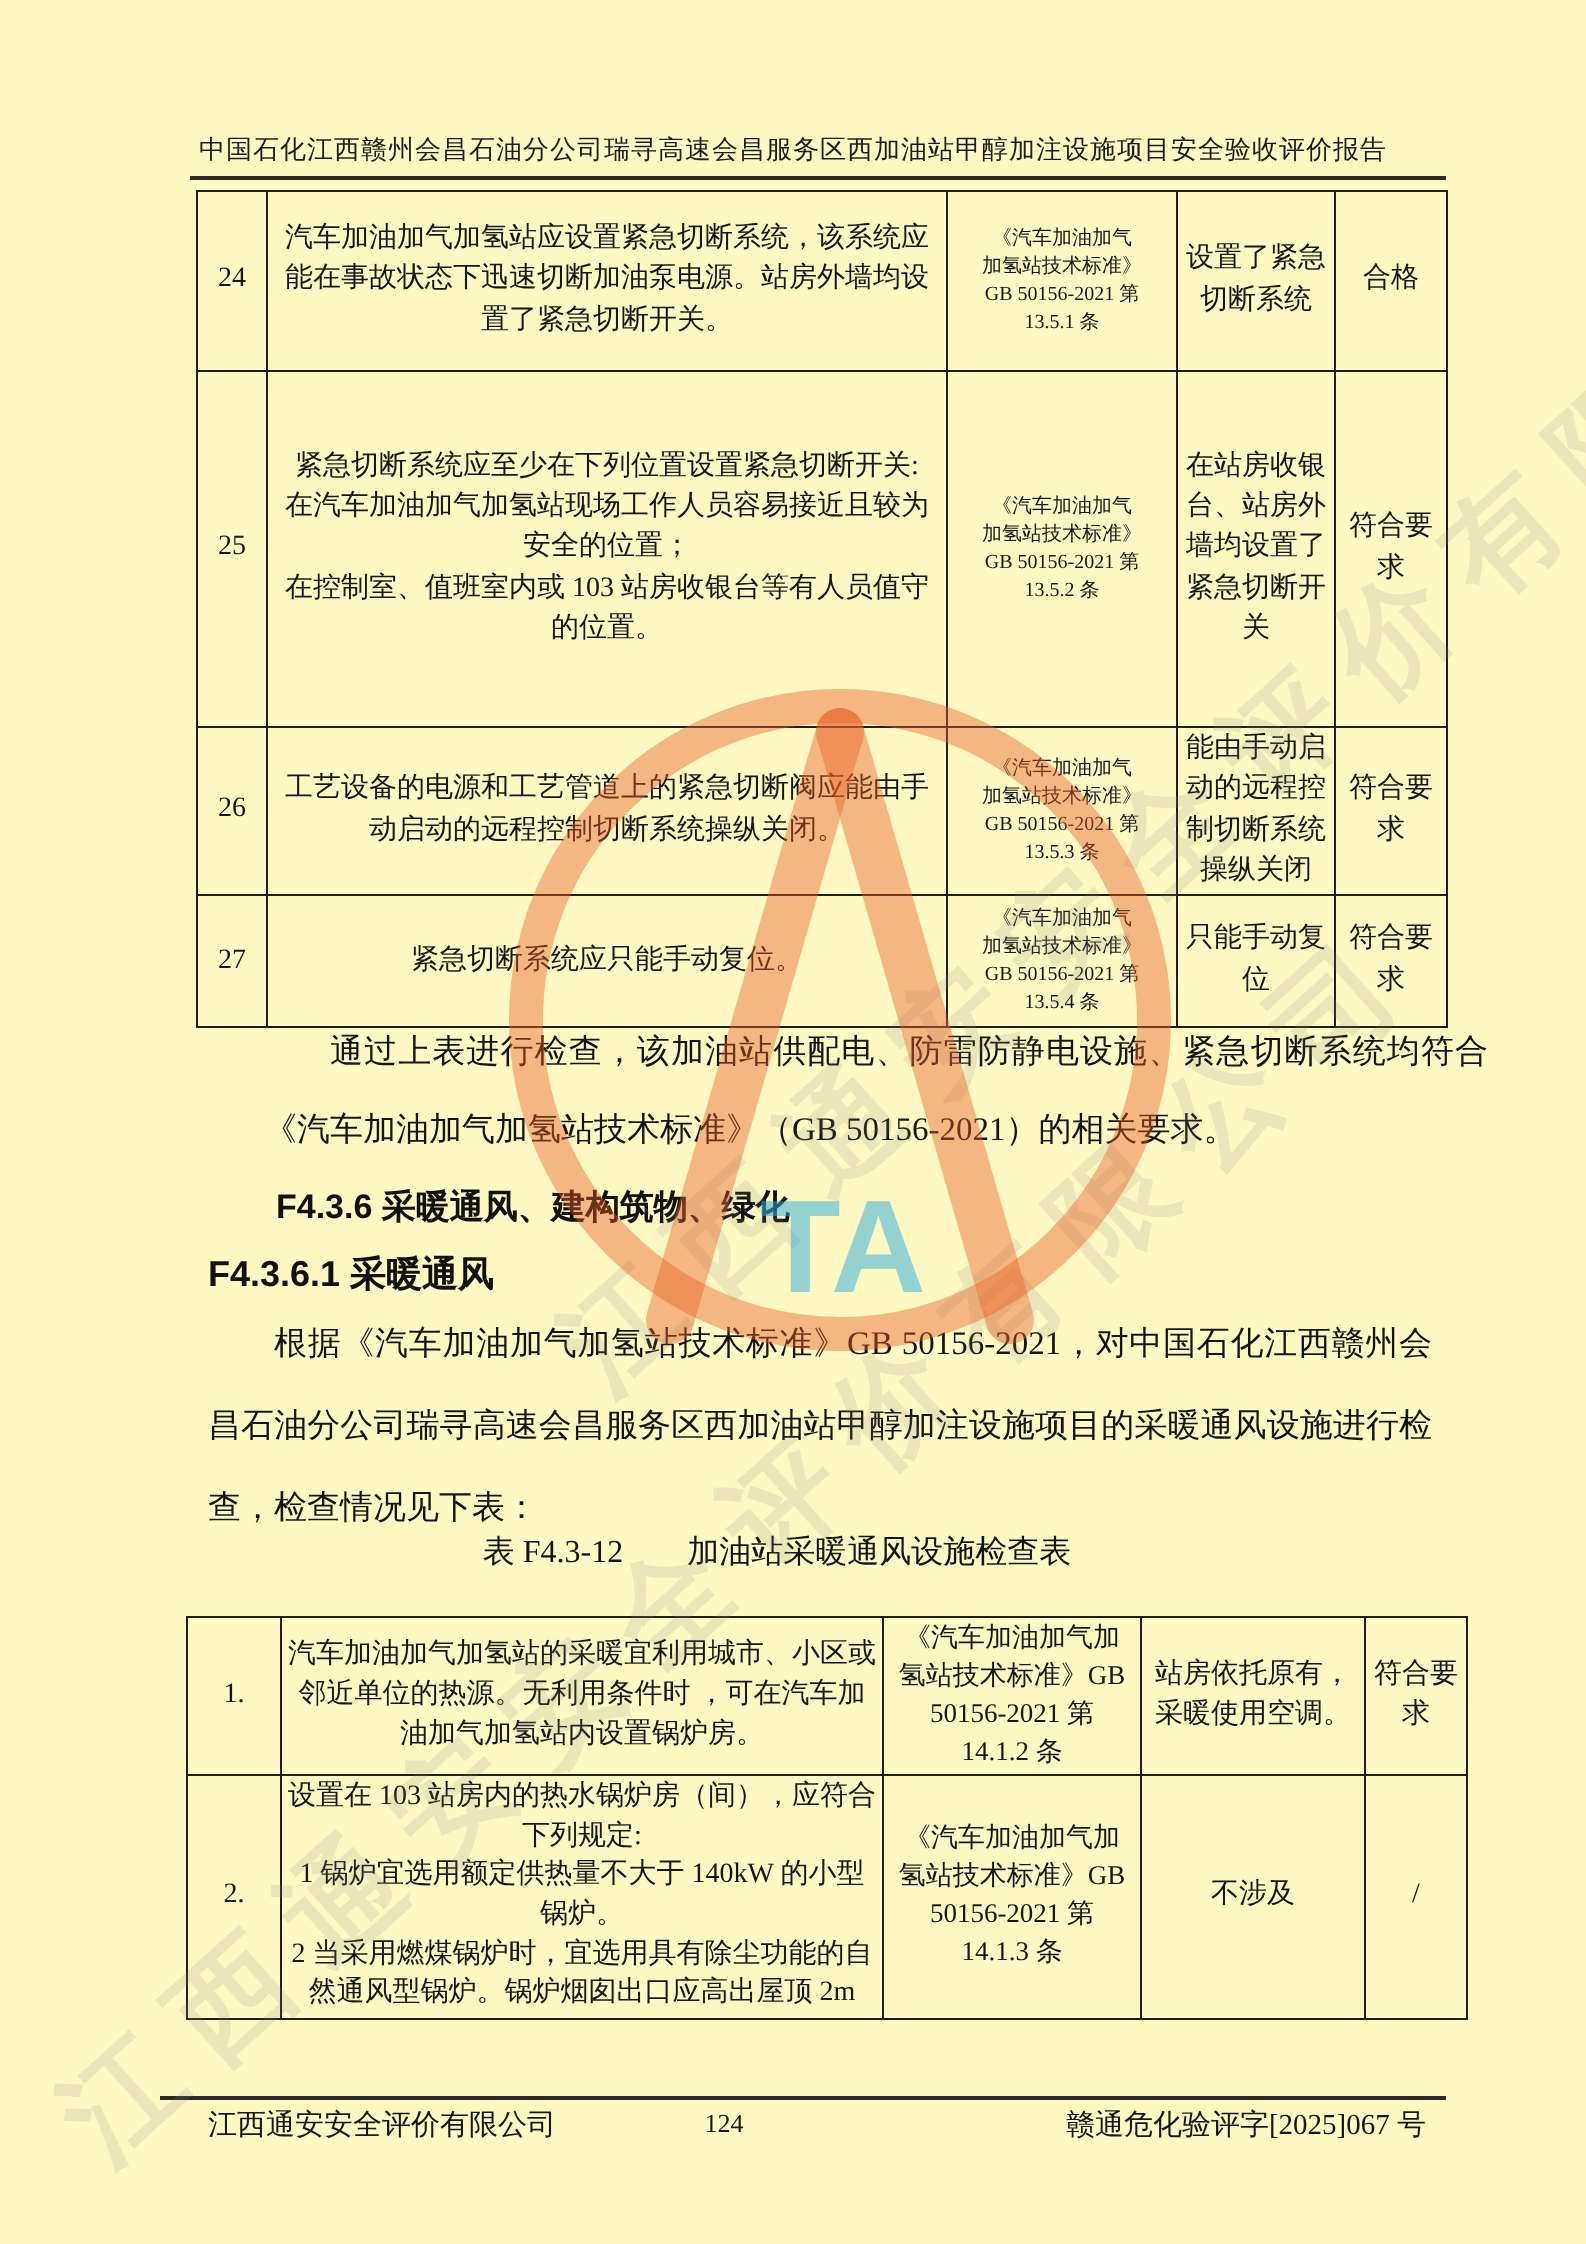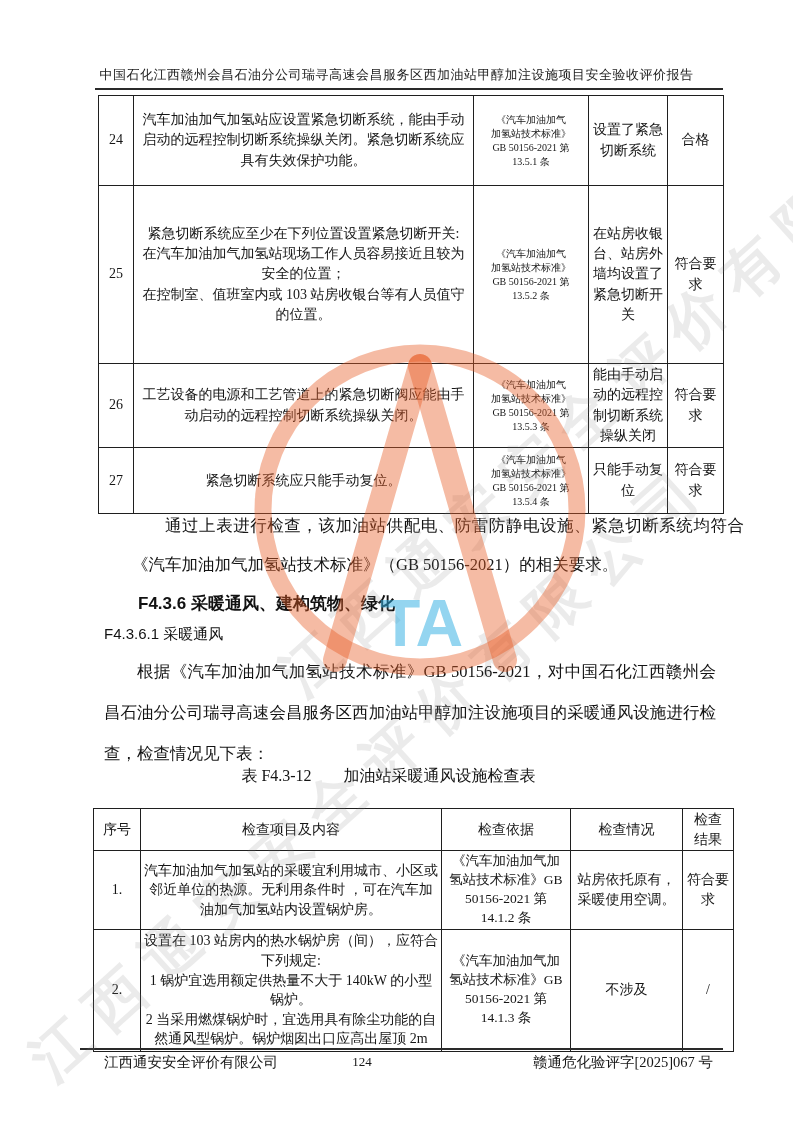--- a/index.html
+++ b/index.html
@@ -1,17 +1,17 @@
 <!DOCTYPE html>
 <html><head>
 <meta charset="utf-8">
 <style>
   html,body{margin:0;padding:0;background:#e9e9e9;}
   .page{
-    position:relative;width:793px;height:1122px;background:#ffffff;
+    position:relative;width:793px;height:1122px;background:#fef9c3;
     font-family:"Liberation Serif","DejaVu Serif",serif;color:#161616;
     overflow:hidden;margin:0 auto;
   }
   
   .doc-header{position:absolute;top:66px;left:0;width:100%;text-align:center;
     font-size:13px;letter-spacing:.5px;color:#1c1c1c;}
   .header-rule{position:absolute;top:88px;left:95px;width:628px;height:0;
     border-top:2px solid #2a2a2a;}
   
   table{border-collapse:collapse;table-layout:fixed;position:absolute;background:transparent;}
@@ -23,21 +23,21 @@
   .t2{top:808px;left:93px;width:640px;}
   .t2 td,.t2 th{font-size:14px;line-height:1.4;}
   .t2 .c-basis{font-size:13.5px;}
   
   .para{position:absolute;left:104px;width:612px;font-size:16.5px;
     text-align:justify;text-indent:2em;color:#141414;}
   .p1{top:506px;line-height:39px;margin-left:28px;}
   .p2{top:651px;line-height:41px;}
   .h1{position:absolute;left:138px;top:592px;font-size:17px;font-weight:bold;
     font-family:"Liberation Sans","DejaVu Sans",sans-serif;color:#111;}
-  .h2{position:absolute;left:104px;top:625px;font-size:15px;font-weight:normal;
+  .h2{position:absolute;left:104px;top:625px;font-size:18px;font-weight:bold;
     font-family:"Liberation Sans","DejaVu Sans",sans-serif;color:#111;}
   .tbl-caption{position:absolute;top:766px;left:0;width:777px;text-align:center;
     font-size:16px;color:#141414;}
   
   .footer-rule{position:absolute;top:1048px;left:80px;width:643px;height:0;
     border-top:2.2px solid #2a2a2a;}
   .footer-company{position:absolute;top:1053px;left:104px;font-size:14.5px;}
   .footer-page{position:absolute;top:1054px;left:0;width:724px;text-align:center;font-size:13px;}
   .footer-doc{position:absolute;top:1053px;right:80px;font-size:14.5px;}
   
@@ -64,21 +64,21 @@
     <colgroup>
       <col style="width:35px">
         <col style="width:340px">
         <col style="width:115px">
       <col style="width:79px">
         <col style="width:56px">
     </colgroup>
     <tbody>
         <tr style="height:90px">
       <td>24</td>
-      <td>汽车加油加气加氢站应设置紧急切断系统，能由手动启动的远程控制切断系统操纵关闭。紧急切断系统应具有失效保护功能。</td>
+      <td>汽车加油加气加氢站应设置紧急切断系统，该系统应能在事故状态下迅速切断加油泵电源。站房外墙均设置了紧急切断开关。</td>
       <td class="c-basis">《汽车加油加气
 加氢站技术标准》
 GB 50156-2021 第
 13.5.1 条</td>
       <td>设置了紧急切断系统</td>
       <td>合格</td>
     </tr>
     <tr style="height:178px">
       <td>25</td>
       <td>紧急切断系统应至少在下列位置设置紧急切断开关:
@@ -122,28 +122,20 @@
 
   <table class="t2">
     <colgroup>
       <col style="width:47px">
         <col style="width:301px">
         <col style="width:129px">
       <col style="width:112px">
         <col style="width:51px">
     </colgroup>
     <tbody>
-        <tr style="height:37px">
-      <th>序号</th>
-      <th>检查项目及内容</th>
-      <th>检查依据</th>
-      <th>检查情况</th>
-      <th>检查
-结果</th>
-    </tr>
     <tr style="height:68px">
       <td>1.</td>
       <td>汽车加油加气加氢站的采暖宜利用城市、小区或邻近单位的热源。无利用条件时 ，可在汽车加油加气加氢站内设置锅炉房。</td>
       <td class="c-basis">《汽车加油加气加
 氢站技术标准》GB
 50156-2021 第
 14.1.2 条</td>
       <td>站房依托原有，采暖使用空调。</td>
       <td>符合要求</td>
     </tr>

